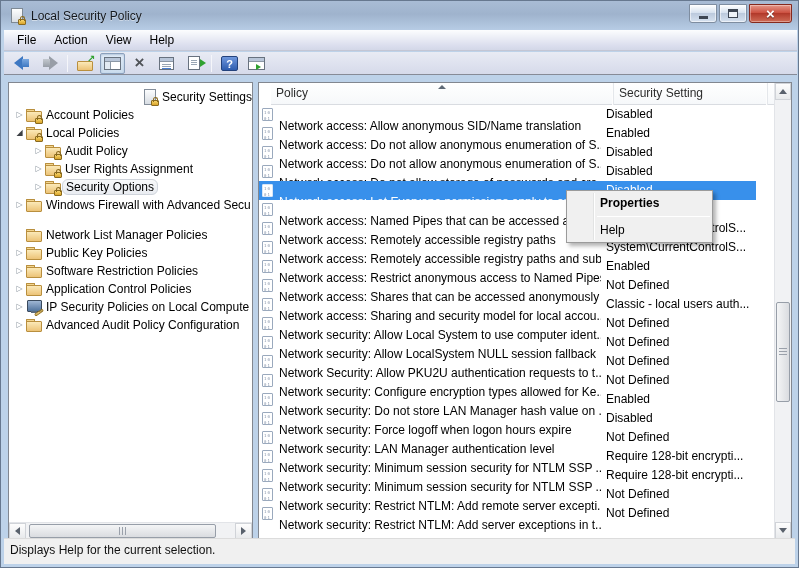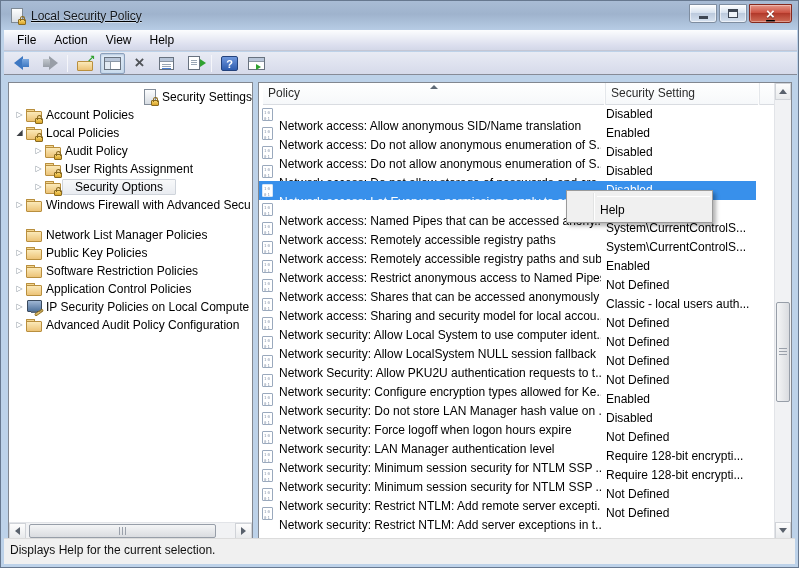--- a/index.html
+++ b/index.html
@@ -6,21 +6,21 @@
   *{box-sizing:border-box;}
   .window{
     position:relative;width:799px;height:568px;
     background:#bdd2e9;border:1px solid #67788f;
     font-family:"Liberation Sans","DejaVu Sans",sans-serif;font-size:12px;color:#000;
     overflow:hidden;
   }
   
   .titlebar{position:absolute;left:0;top:0;right:0;height:29px;
     background:linear-gradient(180deg,#a9bcd5 0%,#9fb3cd 45%,#b7cce5 100%);
-    display:flex;align-items:center;padding:0 6px;text-decoration:underline;}
+    display:flex;align-items:center;padding:0 6px;}
   .app-icon{position:relative;width:16px;height:16px;margin:0 6px 0 2px;flex:none;}
   .app-icon::before{content:"";position:absolute;left:2px;top:0;width:10px;height:13px;
     background:linear-gradient(#fdfefe,#d9dee4);border:1px solid #7e8994;}
   .app-icon .lk{z-index:2;}
   .tb-title{flex:1;color:#14181d;text-shadow:0 1px 0 rgba(255,255,255,.45);white-space:nowrap;overflow:hidden;}
   .winbtns{display:flex;align-items:flex-start;margin-top:-4px;}
   .wbtn{width:28px;height:19px;border:1px solid #7e8da0;border-radius:0 0 3px 3px;margin-left:2px;
     background:linear-gradient(#ffffff,#d7e2ef 45%,#bccadd 50%,#d6e2f0);
     display:flex;align-items:center;justify-content:center;box-shadow:inset 0 0 0 1px rgba(255,255,255,.55);}
   .wbtn.close{width:43px;background:linear-gradient(#e5988a,#cd5242 45%,#b23a2b 50%,#cf6c57);
@@ -65,36 +65,36 @@
   .ic-help::before{content:"?";position:absolute;left:0;right:0;top:0;text-align:center;color:#fff;font-weight:bold;font-size:11px;line-height:14px;}
   .ic-action-pane{width:17px;height:13px;border:1px solid #68727f;background:#fff;}
   .ic-action-pane::before{content:"";position:absolute;left:0;top:0;right:0;height:3px;background:#b9c6d9;border-bottom:1px solid #8b97a5;}
   .ic-action-pane::after{content:"";position:absolute;right:3px;top:6px;border-top:3px solid transparent;border-bottom:3px solid transparent;border-left:5px solid #2fa12f;}
   
   .leftpane{position:absolute;left:7px;top:81px;width:245px;height:458px;background:#fff;border:1px solid #828790;overflow:hidden;}
   .rightpane{position:absolute;left:257px;top:81px;width:534px;height:458px;background:#fff;border:1px solid #828790;overflow:hidden;}
   
   .tree{position:absolute;left:0;top:5px;right:0;}
   .titem{height:18px;display:flex;align-items:center;white-space:nowrap;overflow:hidden;}
-  .titem.sel .tlab{background:linear-gradient(#f8f9fa,#e9ecf1);border:1px solid #cfd4db;border-radius:1px;padding:0 12px;margin-left:-3px;}
+  .titem.sel .tlab{background:linear-gradient(#f8f9fa,#e9ecf1);border:1px solid #cfd4db;border-radius:6px;padding:0 3px;margin-left:-3px;}
   .tw{width:13px;flex:none;text-align:center;font-size:8px;line-height:18px;}
   .tw.collapsed{color:#8a949e;}
   .tw.expanded{color:#3c4045;}
   .tico{position:relative;width:16px;height:16px;flex:none;margin-right:4px;}
   .tico.folder::before,.tico.folder-lock::before{content:"";position:absolute;left:0;top:2px;width:7px;height:4px;background:#f3d68f;border:1px solid #b98f3e;border-bottom:none;border-radius:1px 1px 0 0;}
   .tico.folder::after,.tico.folder-lock::after{content:"";position:absolute;left:0;top:4px;width:14px;height:9px;background:linear-gradient(#fbe9b8,#ecc377);border:1px solid #b98f3e;border-radius:1px;}
   .tico.console-lock::before{content:"";position:absolute;left:2px;top:0;width:10px;height:14px;background:linear-gradient(#fcfdfe,#d8dde3);border:1px solid #848e9a;}
   .lk{position:absolute;right:-1px;bottom:-1px;width:8px;height:6px;background:linear-gradient(#f7d469,#d9a42c);border:1px solid #8a6a1f;border-radius:1px;z-index:2;}
   .lk::before{content:"";position:absolute;left:1px;top:-4px;width:3px;height:4px;border:1px solid #8a6a1f;border-bottom:none;border-radius:3px 3px 0 0;}
   .tico.ipsec::before{content:"";position:absolute;left:1px;top:1px;width:13px;height:10px;background:linear-gradient(#9fb6d4,#51749e);border:1px solid #3a4a5e;border-radius:1px;}
   .tico.ipsec::after{content:"";position:absolute;left:5px;top:12px;width:6px;height:2px;background:#5a6a7c;}
   .key{position:absolute;right:-2px;bottom:1px;width:10px;height:3px;background:linear-gradient(#f2d26a,#cf9d2a);border:1px solid #94701d;border-radius:2px;transform:rotate(-35deg);z-index:2;}
   .tlab{overflow:hidden;white-space:nowrap;}
   
-  .lheader{position:absolute;left:4px;top:0;width:515px;height:22px;background:linear-gradient(#ffffff,#f6f8fa);border-bottom:1px solid #d9dce1;display:flex;}
+  .lheader{position:absolute;left:12px;top:0;width:515px;height:22px;background:linear-gradient(#ffffff,#f6f8fa);border-bottom:1px solid #d9dce1;display:flex;}
   .hcol{position:relative;height:22px;line-height:21px;padding-left:5px;color:#2c2c2c;border-right:1px solid #e4e7eb;box-shadow:inset -1px 0 0 #fdfdfd;white-space:nowrap;overflow:hidden;}
   .hcol.c1{width:343px;}
   .hcol.c2{width:154px;}
   .hcol.c3{flex:1;border-right:none;box-shadow:none;}
   .sortarrow{position:absolute;left:167px;top:2px;width:0;height:0;border-left:4px solid transparent;border-right:4px solid transparent;border-bottom:4px solid #5f6a76;}
   
   .rows{position:absolute;left:0;top:22px;right:17px;bottom:0;overflow:hidden;}
   .lrow{position:relative;height:19px;width:497px;}
   .lrow.sel{background:#3890eb;color:#fff;}
   .lrow.sel .pico{border-color:#d7e6f8;}
@@ -481,20 +481,21 @@
       <div class="vs-thumb">
           <i class="grip-h"></i>
         </div>
       <div class="vs-btn down">
           <i class="tri-d"></i>
         </div>
     </div>
   </div>
 
   <div class="ctxmenu" id="ctxmenu">
+      <div class="mitem bold">Properties</div>
       <div class="msep"></div>
       <div class="mitem">Help</div>
     </div>
 
   <div class="statusbar">
     <span>Displays Help for the current selection.</span>
   </div>
 
 </div>
 

